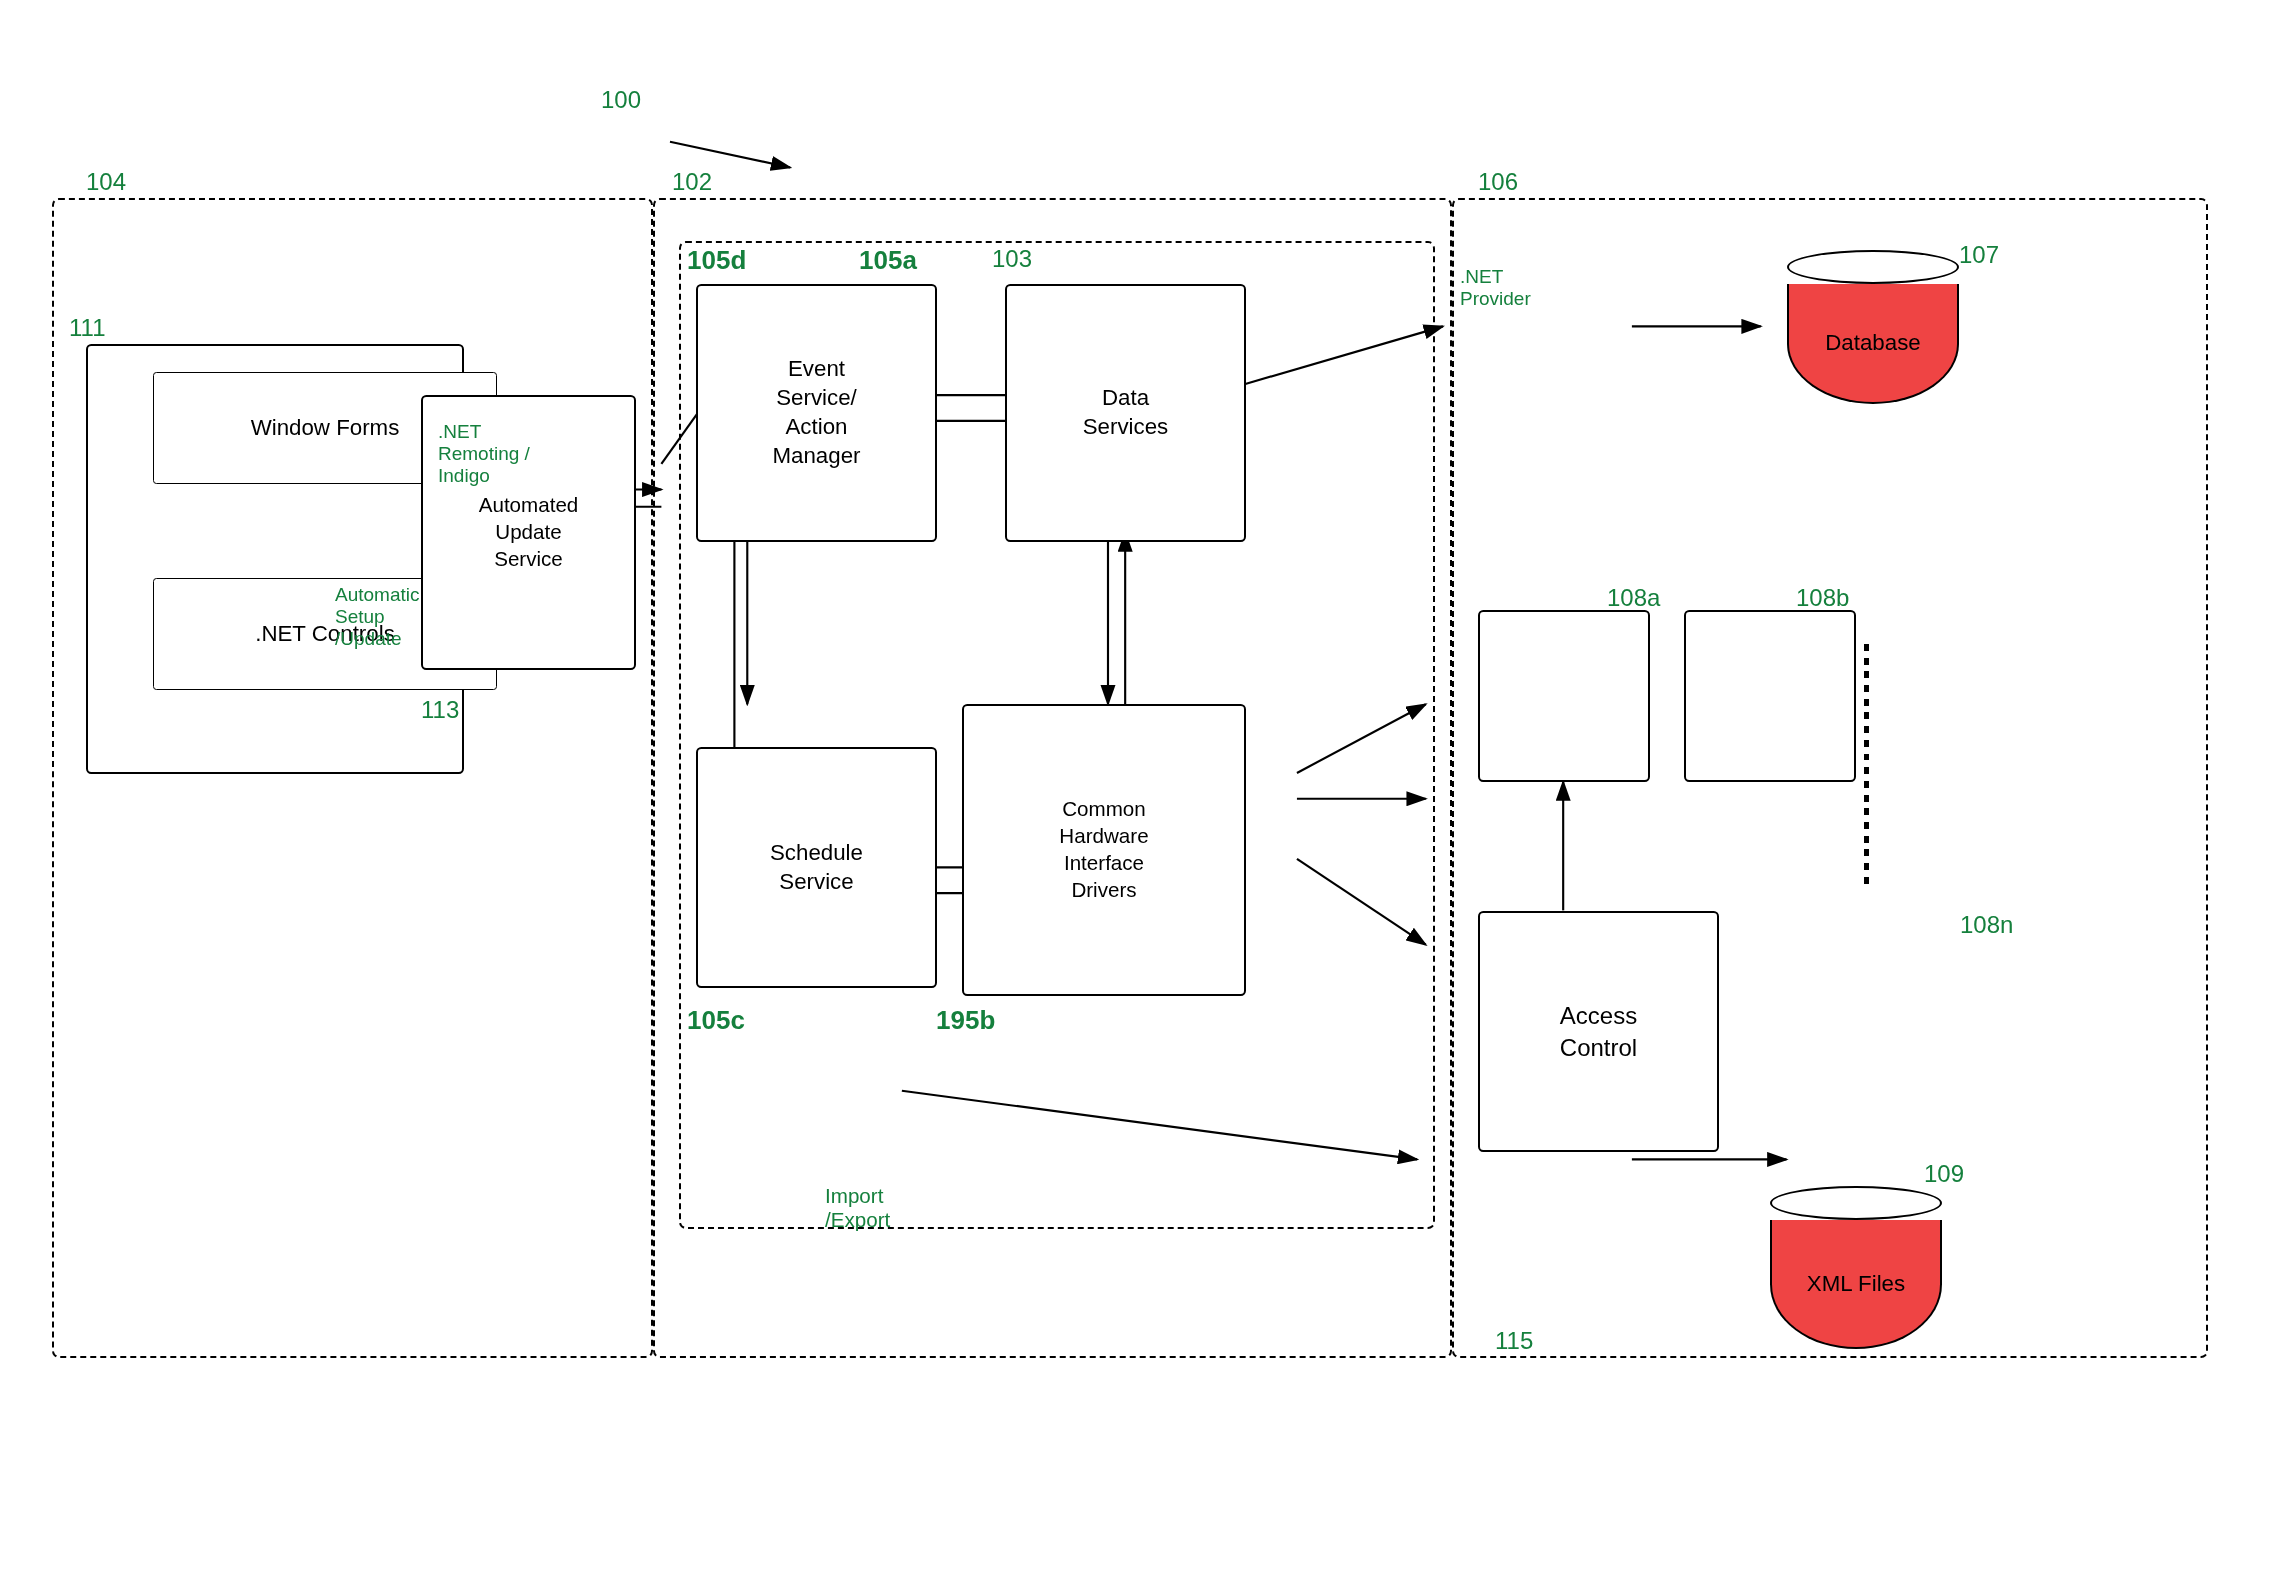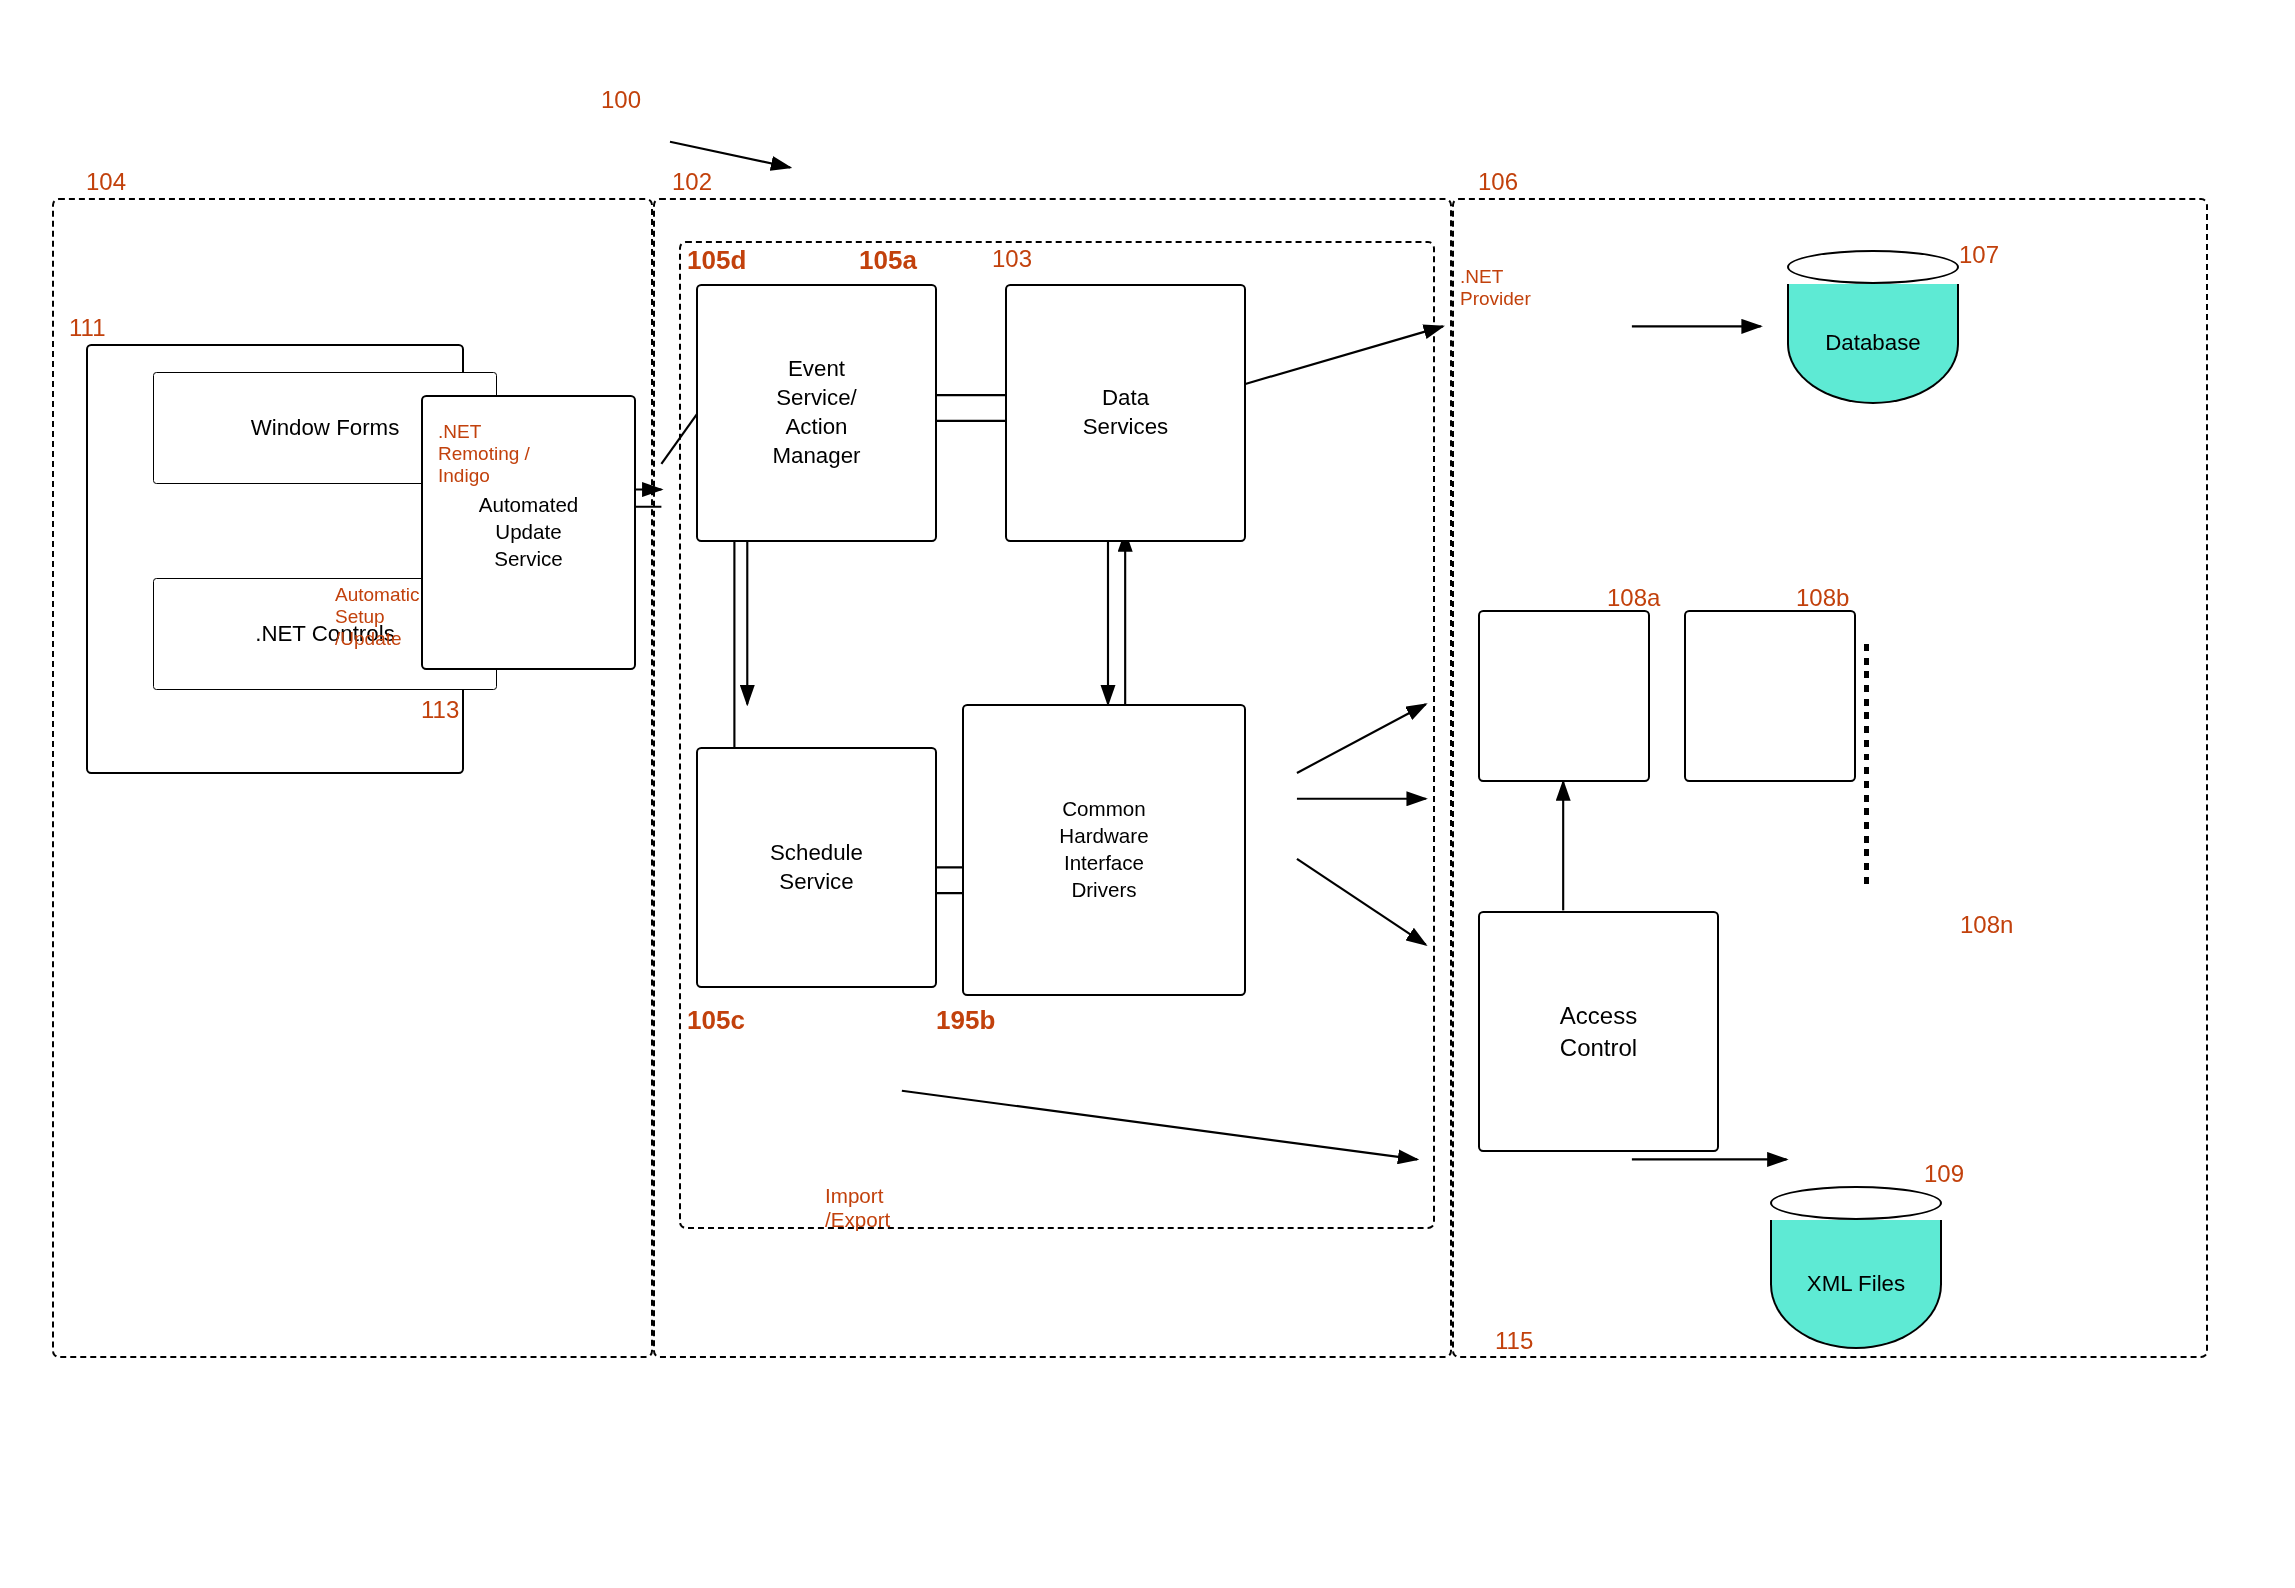--- a/index.html
+++ b/index.html
@@ -14,21 +14,21 @@
     .diagram-container {
       position: absolute;
       top: 0; left: 0;
       width: 2295px;
       height: 1588px;
     }
     .label {
       position: absolute;
       font-size: 24px;
       font-weight: normal;
-      color: #c2410c;
+      color: #15803d;
     }
     .label-bold {
       font-weight: bold;
     }
     
     .dashed-box {
       position: absolute;
       border: 2.6px dashed #000;
       border-radius: 6.9px;
     }
@@ -71,21 +71,21 @@
       position: absolute;
       display: flex;
       align-items: center;
       justify-content: center;
       flex-direction: column;
       font-size: 22.3px;
       text-align: center;
     }
     .cylinder-body {
       width: 100%;
-      background: #5eead4;
+      background: #ef4444;
       border-left: 2.6px solid #000;
       border-right: 2.6px solid #000;
       border-bottom: 2.6px solid #000;
       border-radius: 0 0 50% 50%;
       display: flex;
       align-items: center;
       justify-content: center;
       font-size: 22.3px;
       text-align: left;
     }

